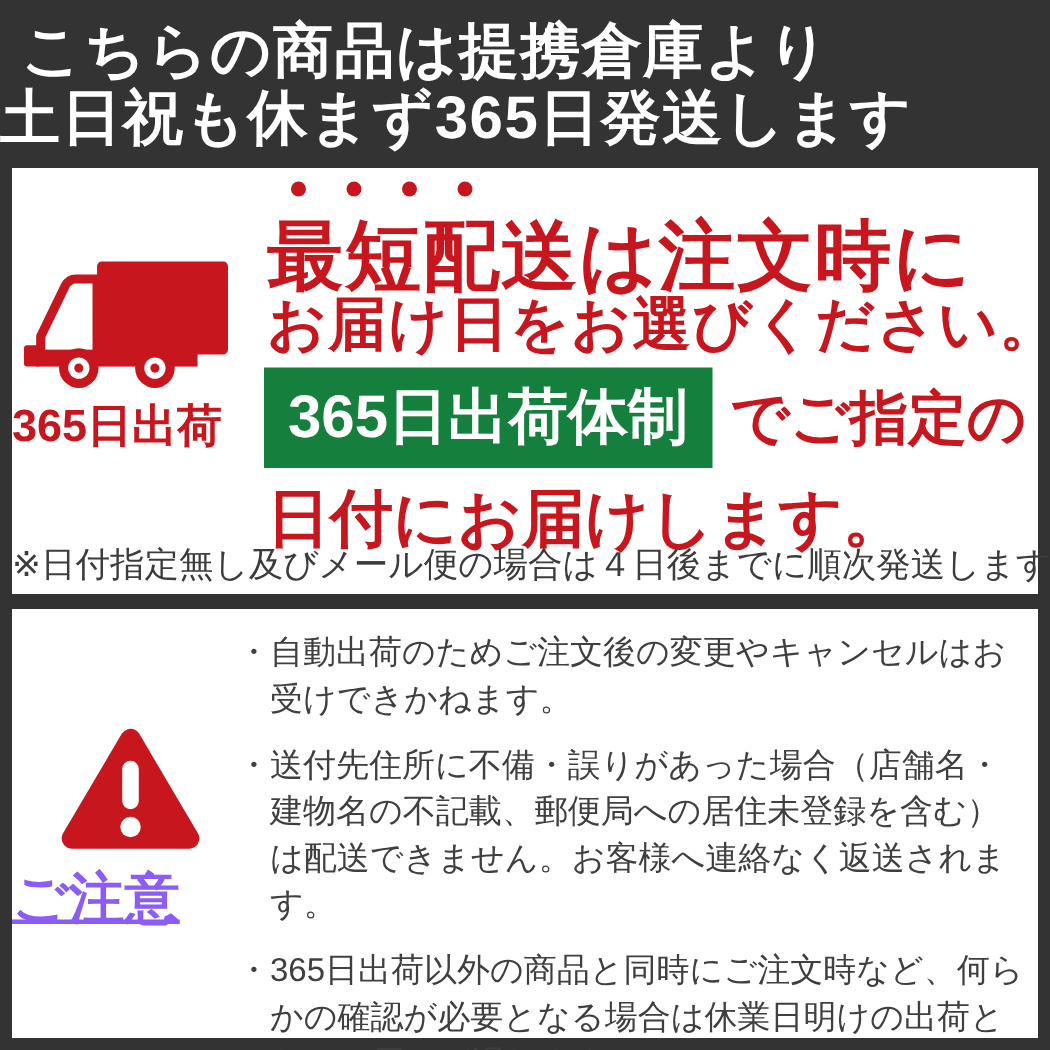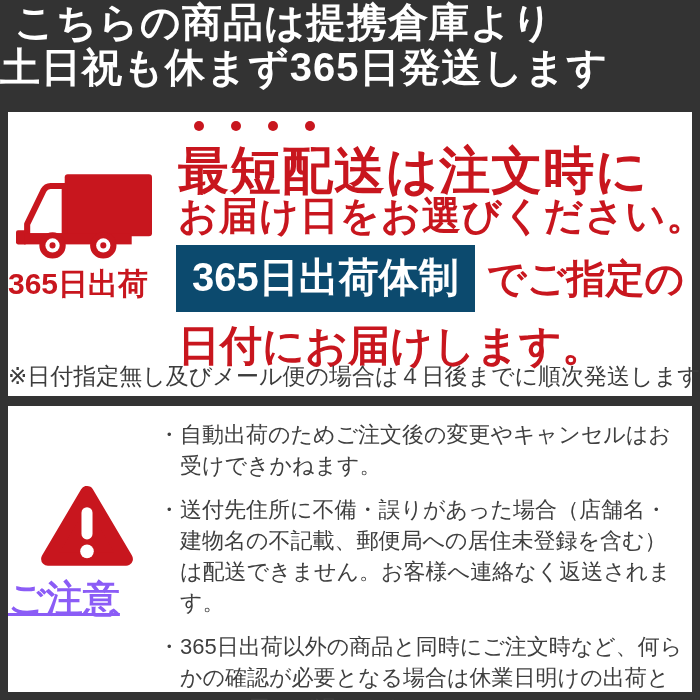--- a/index.html
+++ b/index.html
@@ -2,37 +2,37 @@
 <html><head>
 <meta charset="utf-8">
 <style>
   html,body{margin:0;padding:0;background:#333333;}
   .stage{
     position:relative;width:700px;height:700px;background:#333333;overflow:hidden;
     font-family:"Liberation Sans","DejaVu Sans",sans-serif;
   }
   
   .top-banner{position:absolute;left:0;top:0;width:568px;height:112px;
-    color:#ffffff;text-align:center;box-sizing:border-box;}
+    color:#ffffff;text-align:center;padding-top:12px;box-sizing:border-box;}
   .top-line{font-size:40px;font-weight:bold;line-height:45px;letter-spacing:1px;white-space:nowrap;}
   
   .panel{position:absolute;left:8px;width:684px;background:#ffffff;}
   .panel-shipping{top:112px;height:284px;}
   .panel-caution{top:406px;height:286px;}
   
   .truck-svg{position:absolute;left:8px;top:62px;width:136px;height:88px;}
   .truck-label{position:absolute;left:0;top:152px;width:162px;
     font-size:30px;font-weight:bold;color:#c8161e;white-space:nowrap;}
   .dots{position:absolute;left:186px;top:9px;display:flex;gap:27px;}
   .dot{width:10px;height:10px;border-radius:50%;background:#c8161e;}
   .headline{position:absolute;left:170px;color:#c8161e;font-weight:bold;white-space:nowrap;}
   .h1{top:25px;font-size:51px;letter-spacing:1px;}
   .h2{top:77px;font-size:39px;letter-spacing:1px;}
   .badge-row{position:absolute;left:168px;top:133px;display:flex;align-items:center;}
-  .badge{background:#0c4a6e;color:#ffffff;font-size:40px;font-weight:bold;
+  .badge{background:#15803d;color:#ffffff;font-size:40px;font-weight:bold;
     padding:5px 16px 7px 16px;white-space:nowrap;}
   .badge-suffix{color:#c8161e;font-size:39px;font-weight:bold;margin-left:12px;white-space:nowrap;}
   .h3{top:194px;font-size:42px;margin-top:12px;}
   .note{position:absolute;left:0;right:0;top:249px;text-align:center;
     font-size:23px;color:#3c3c3c;white-space:nowrap;}
   
   .warning-svg{position:absolute;left:28px;top:72px;width:102px;height:94px;}
   .caution-label{position:absolute;left:0;top:168px;width:160px;text-align:left;
     font-size:37px;font-weight:bold;color:#8b5cf6;white-space:nowrap;text-decoration:underline;}
   .caution-list{position:absolute;left:150px;top:13px;width:526px;

